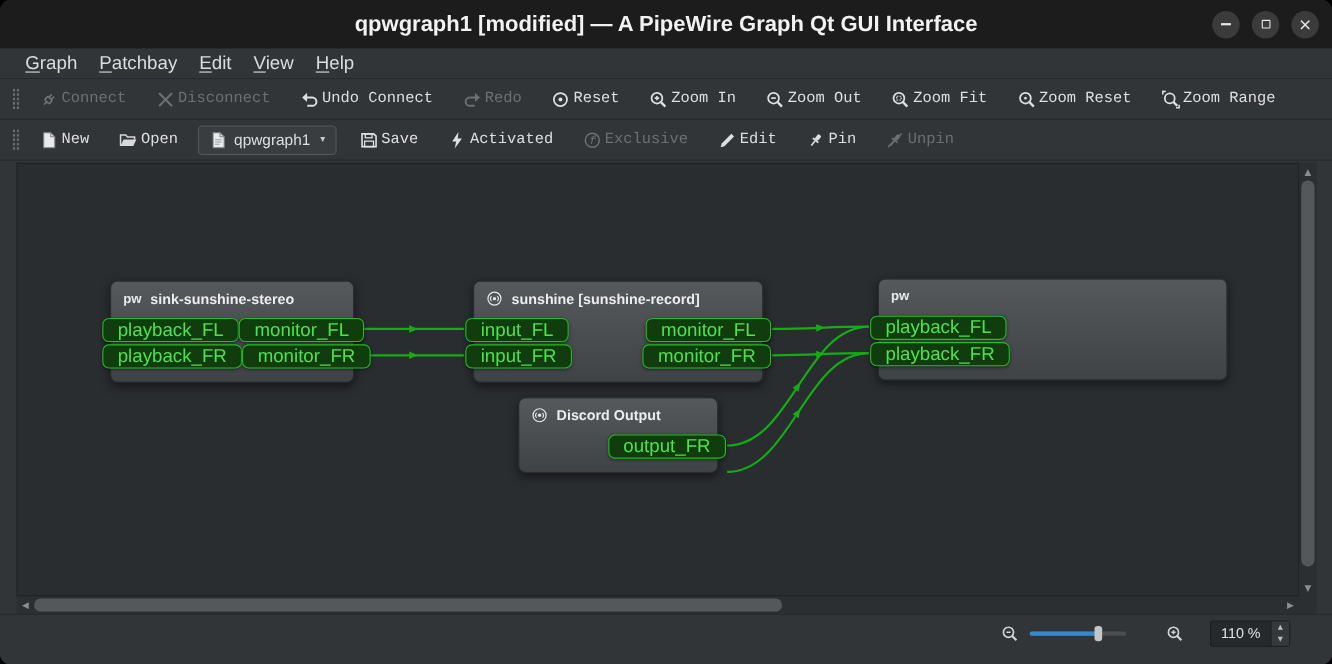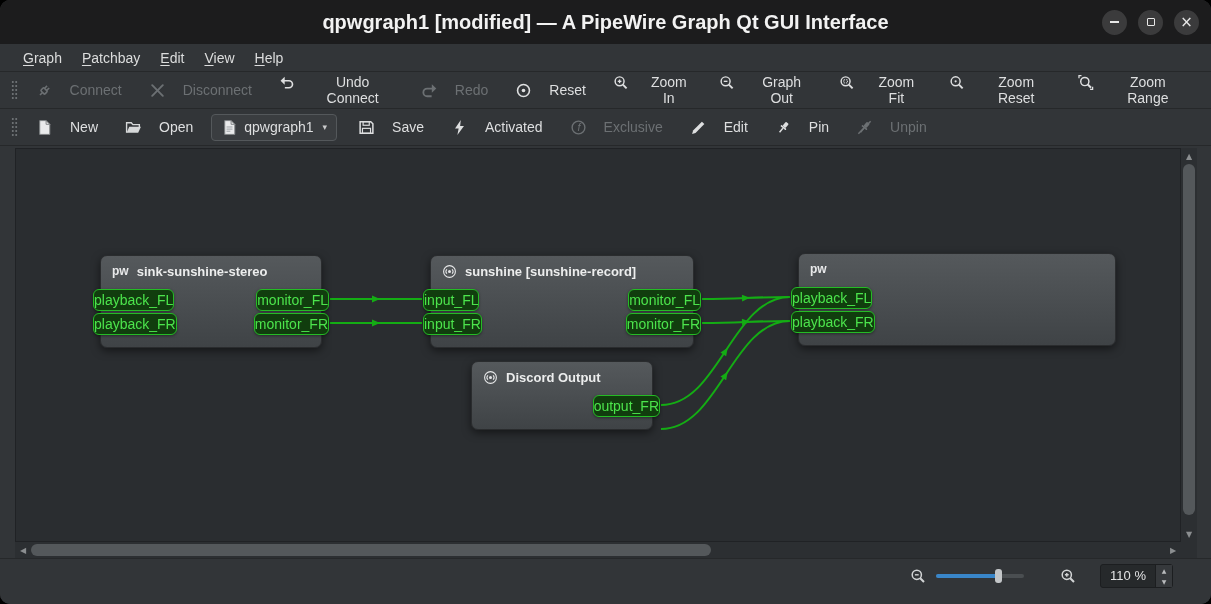--- a/index.html
+++ b/index.html
@@ -14,30 +14,30 @@
   .win-controls { position:absolute; right:12px; top:0; height:100%; display:flex; align-items:center; gap:11px; }
   .win-btn { width:25px; height:25px; border-radius:50%; background:#3b3b3c; display:flex; align-items:center;
              justify-content:center; color:#e8e8e8; cursor:pointer; }
   .glyph-min { width:9px; height:2px; background:#e8e8e8; display:block; }
   .glyph-max { width:8px; height:8px; border:1.5px solid #e8e8e8; display:block; border-radius:1px; }
   .glyph-close { font-size:15px; line-height:1; font-family:"DejaVu Sans",sans-serif; }
 
   
   .menubar { height:28px; background:#323538; display:flex; align-items:center; padding:0 14px; gap:2px;
              border-bottom:1px solid #26282a; flex:0 0 auto; }
-  .menu-item { color:#dcdddd; font-size:14px; padding:3px 9px; border-radius:3px; cursor:pointer; }
+  .menu-item { color:#dcdddd; font-size:17px; padding:3px 9px; border-radius:3px; cursor:pointer; }
   .menu-item u { text-underline-offset:2px; }
 
   
   .toolbar { height:37px; background:#323538; display:flex; align-items:center; padding:0 8px;
              border-bottom:1px solid #26282a; flex:0 0 auto; }
   .thandle { width:7px; height:20px; margin:0 9px 0 3px;
              background-image:radial-gradient(circle,#6c7073 1px,transparent 1.2px); background-size:3.5px 4px; }
-  .tbtn { display:flex; align-items:flex-start; gap:17px; background:none; border:none; color:#dedfe0; font-size:14px;
-          font-family:Liberation Sans, sans-serif; padding:6px 9px; margin-right:9px; border-radius:4px; cursor:pointer; }
+  .tbtn { display:flex; align-items:center; gap:3px; background:none; border:none; color:#dedfe0; font-size:14px;
+          font-family:Liberation Mono, monospace; padding:6px 9px; margin-right:9px; border-radius:4px; cursor:pointer; }
   .tbtn.disabled { color:#6c7073; }
   .ticon { display:flex; width:17px; height:17px; }
   .ticon svg { width:100%; height:100%; }
   .combo { display:flex; align-items:center; gap:6px; background:#3a3d40; border:1px solid #54585b;
            border-radius:4px; padding:4px 9px; margin-right:12px; color:#dedfe0; font-size:14px; cursor:pointer; }
   .caret { font-size:9px; color:#c9cacb; margin-left:3px; font-family:"DejaVu Sans",sans-serif; }
 
   
   .graph-area { flex:1 1 auto; display:flex; flex-direction:column; margin:2px 14px 0 15px; min-height:0; }
   .graph-row { flex:1 1 auto; display:flex; min-height:0; }
@@ -45,22 +45,22 @@
   #wires { position:absolute; left:0; top:0; width:100%; height:100%; }
 
   .gnode { position:absolute; background:linear-gradient(#55595c,#3f4346); border:1px solid #2a2c2e;
            border-radius:7px; box-shadow:0 3px 8px rgba(0,0,0,.5); }
   .ghead { height:30px; display:flex; align-items:center; gap:8px; padding:0 11px; cursor:move; }
   .gicon { color:#e8e9ea; display:flex; align-items:center; }
   .gicon.pw { font-weight:bold; font-size:12px; }
   .gtitle { color:#eceded; font-weight:bold; font-size:13px; white-space:nowrap; }
   .gports { padding:3px 0 10px; }
   .grow { display:flex; justify-content:space-between; margin:0 -8px 2px; height:22px; }
-  .gport { display:inline-flex; align-items:center; height:22px; padding:0 0; background:#113d0e;
-           border:1px solid #25bb25; border-radius:6px; color:#4ce44c; font-size:14px; cursor:pointer;
+  .gport { display:inline-flex; align-items:center; height:22px; padding:0 13px; background:#113d0e;
+           border:1px solid #25bb25; border-radius:6px; color:#4ce44c; font-size:17px; cursor:pointer;
            box-shadow:0 1px 3px rgba(0,0,0,.4); white-space:nowrap; }
   .gspacer { width:1px; }
 
   
   .vscroll { width:16px; background:#2c2f32; display:flex; flex-direction:column; flex:0 0 auto; }
   .hscroll { height:16px; background:#2c2f32; display:flex; flex:0 0 auto; }
   .sarrow { height:16px; width:16px; display:flex; align-items:center; justify-content:center; color:#8b8e90;
             font-size:8px; flex:0 0 auto; cursor:pointer; font-family:"DejaVu Sans",sans-serif; }
   .vtrack { flex:1; position:relative; margin:0 2px; }
   .vthumb { position:absolute; left:0; width:12px; background:#54585b; border-radius:6px; }
@@ -185,21 +185,21 @@
     </button>
 
     <button class="tbtn">
       <span class="ticon">
           <svg viewBox="0 0 16 16" stroke="currentColor" fill="none">
             <circle cx="6.8" cy="6.8" r="4.6" stroke-width="1.5"></circle>
             <line x1="10.2" y1="10.2" x2="14" y2="14" stroke-width="2"></line>
             <line x1="4.9" y1="6.8" x2="8.7" y2="6.8" stroke-width="1.4"></line>
           </svg>
         </span>
-      <span>Graph Out</span>
+      <span>Zoom Out</span>
     </button>
 
     <button class="tbtn">
       <span class="ticon">
           <svg viewBox="0 0 16 16" stroke="currentColor" fill="none">
             <circle cx="6.8" cy="6.8" r="4.6" stroke-width="1.5"></circle>
             <line x1="10.2" y1="10.2" x2="14" y2="14" stroke-width="2"></line>
             <rect x="4.9" y="5.2" width="3.8" height="3.2" stroke-width="1" stroke-dasharray="1.4 1"></rect>
           </svg>
         </span>

